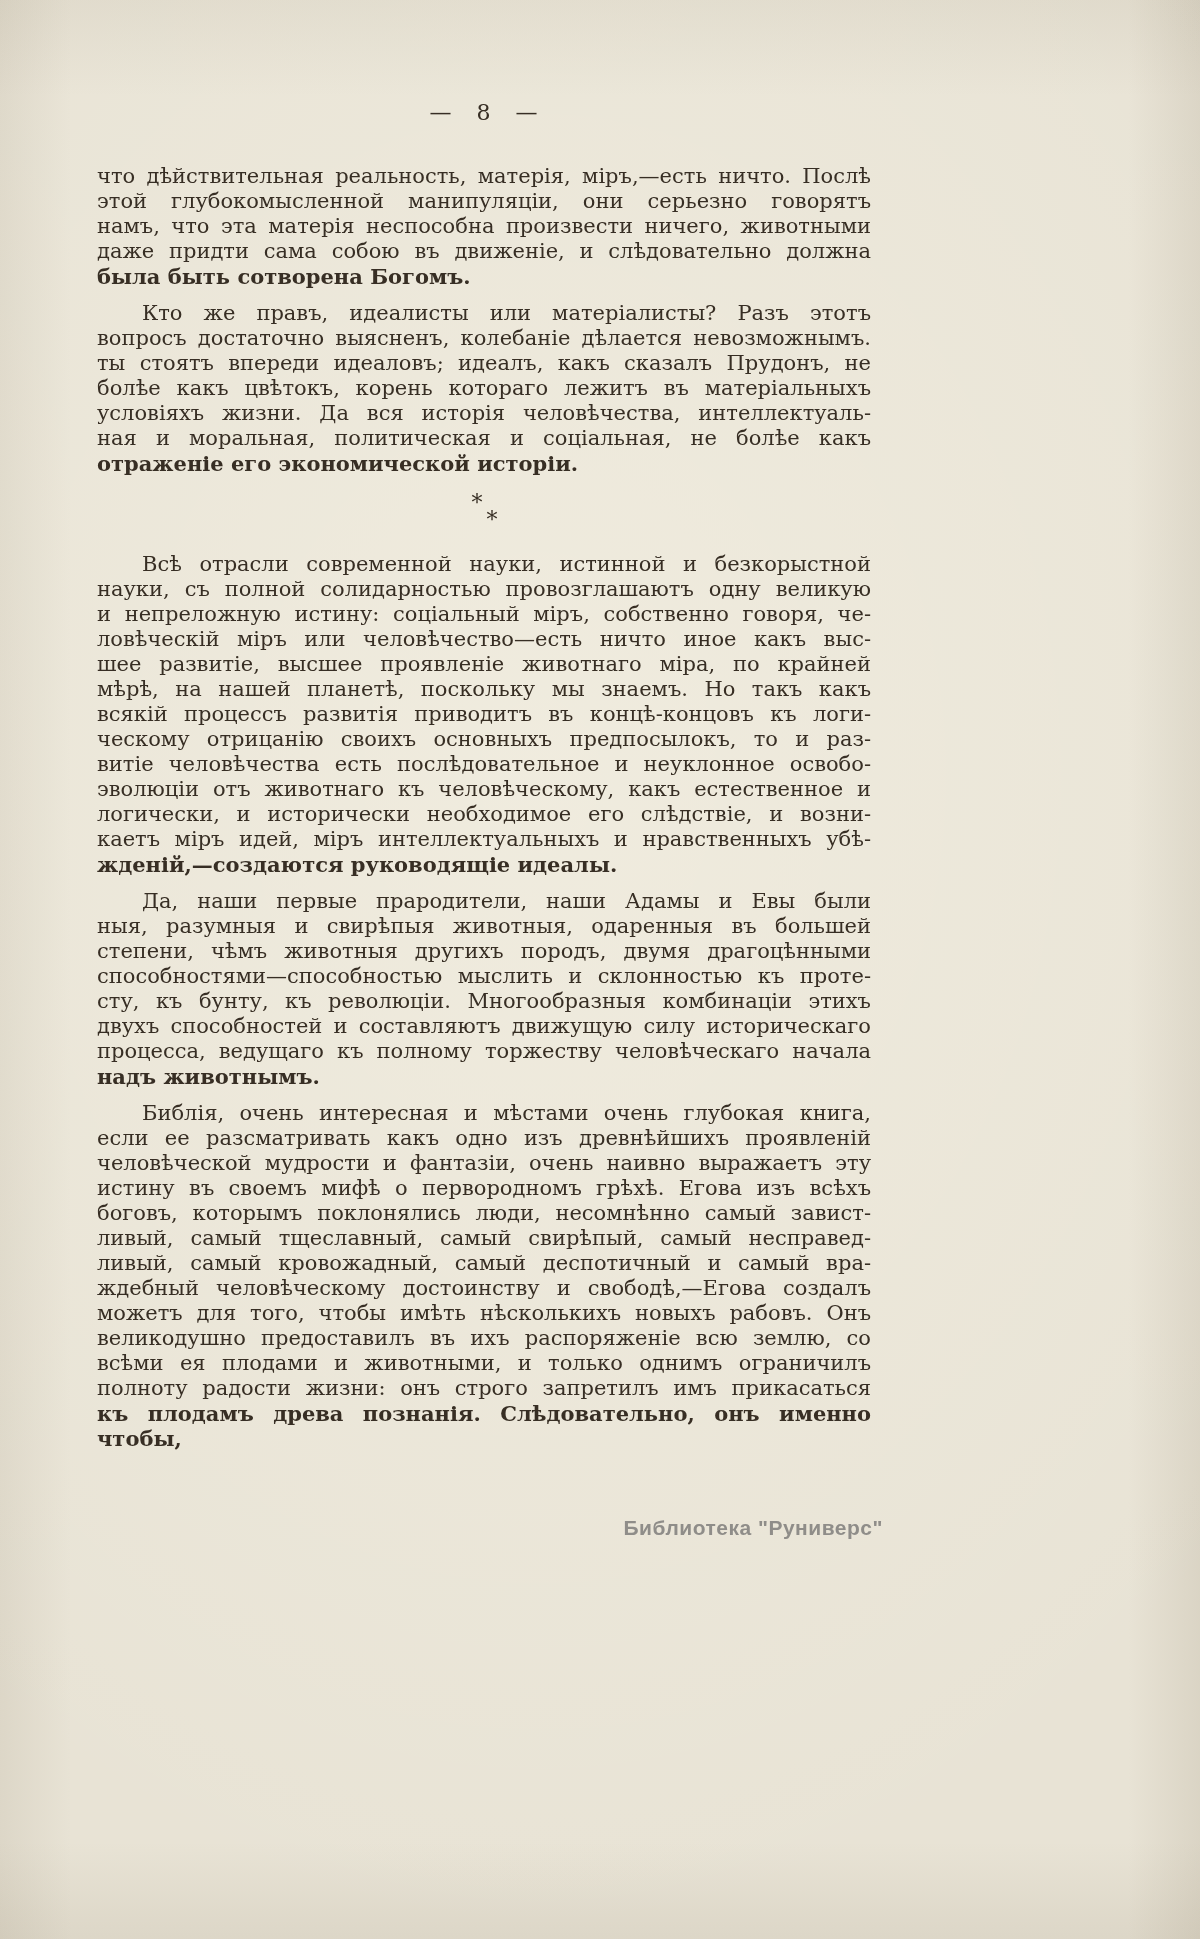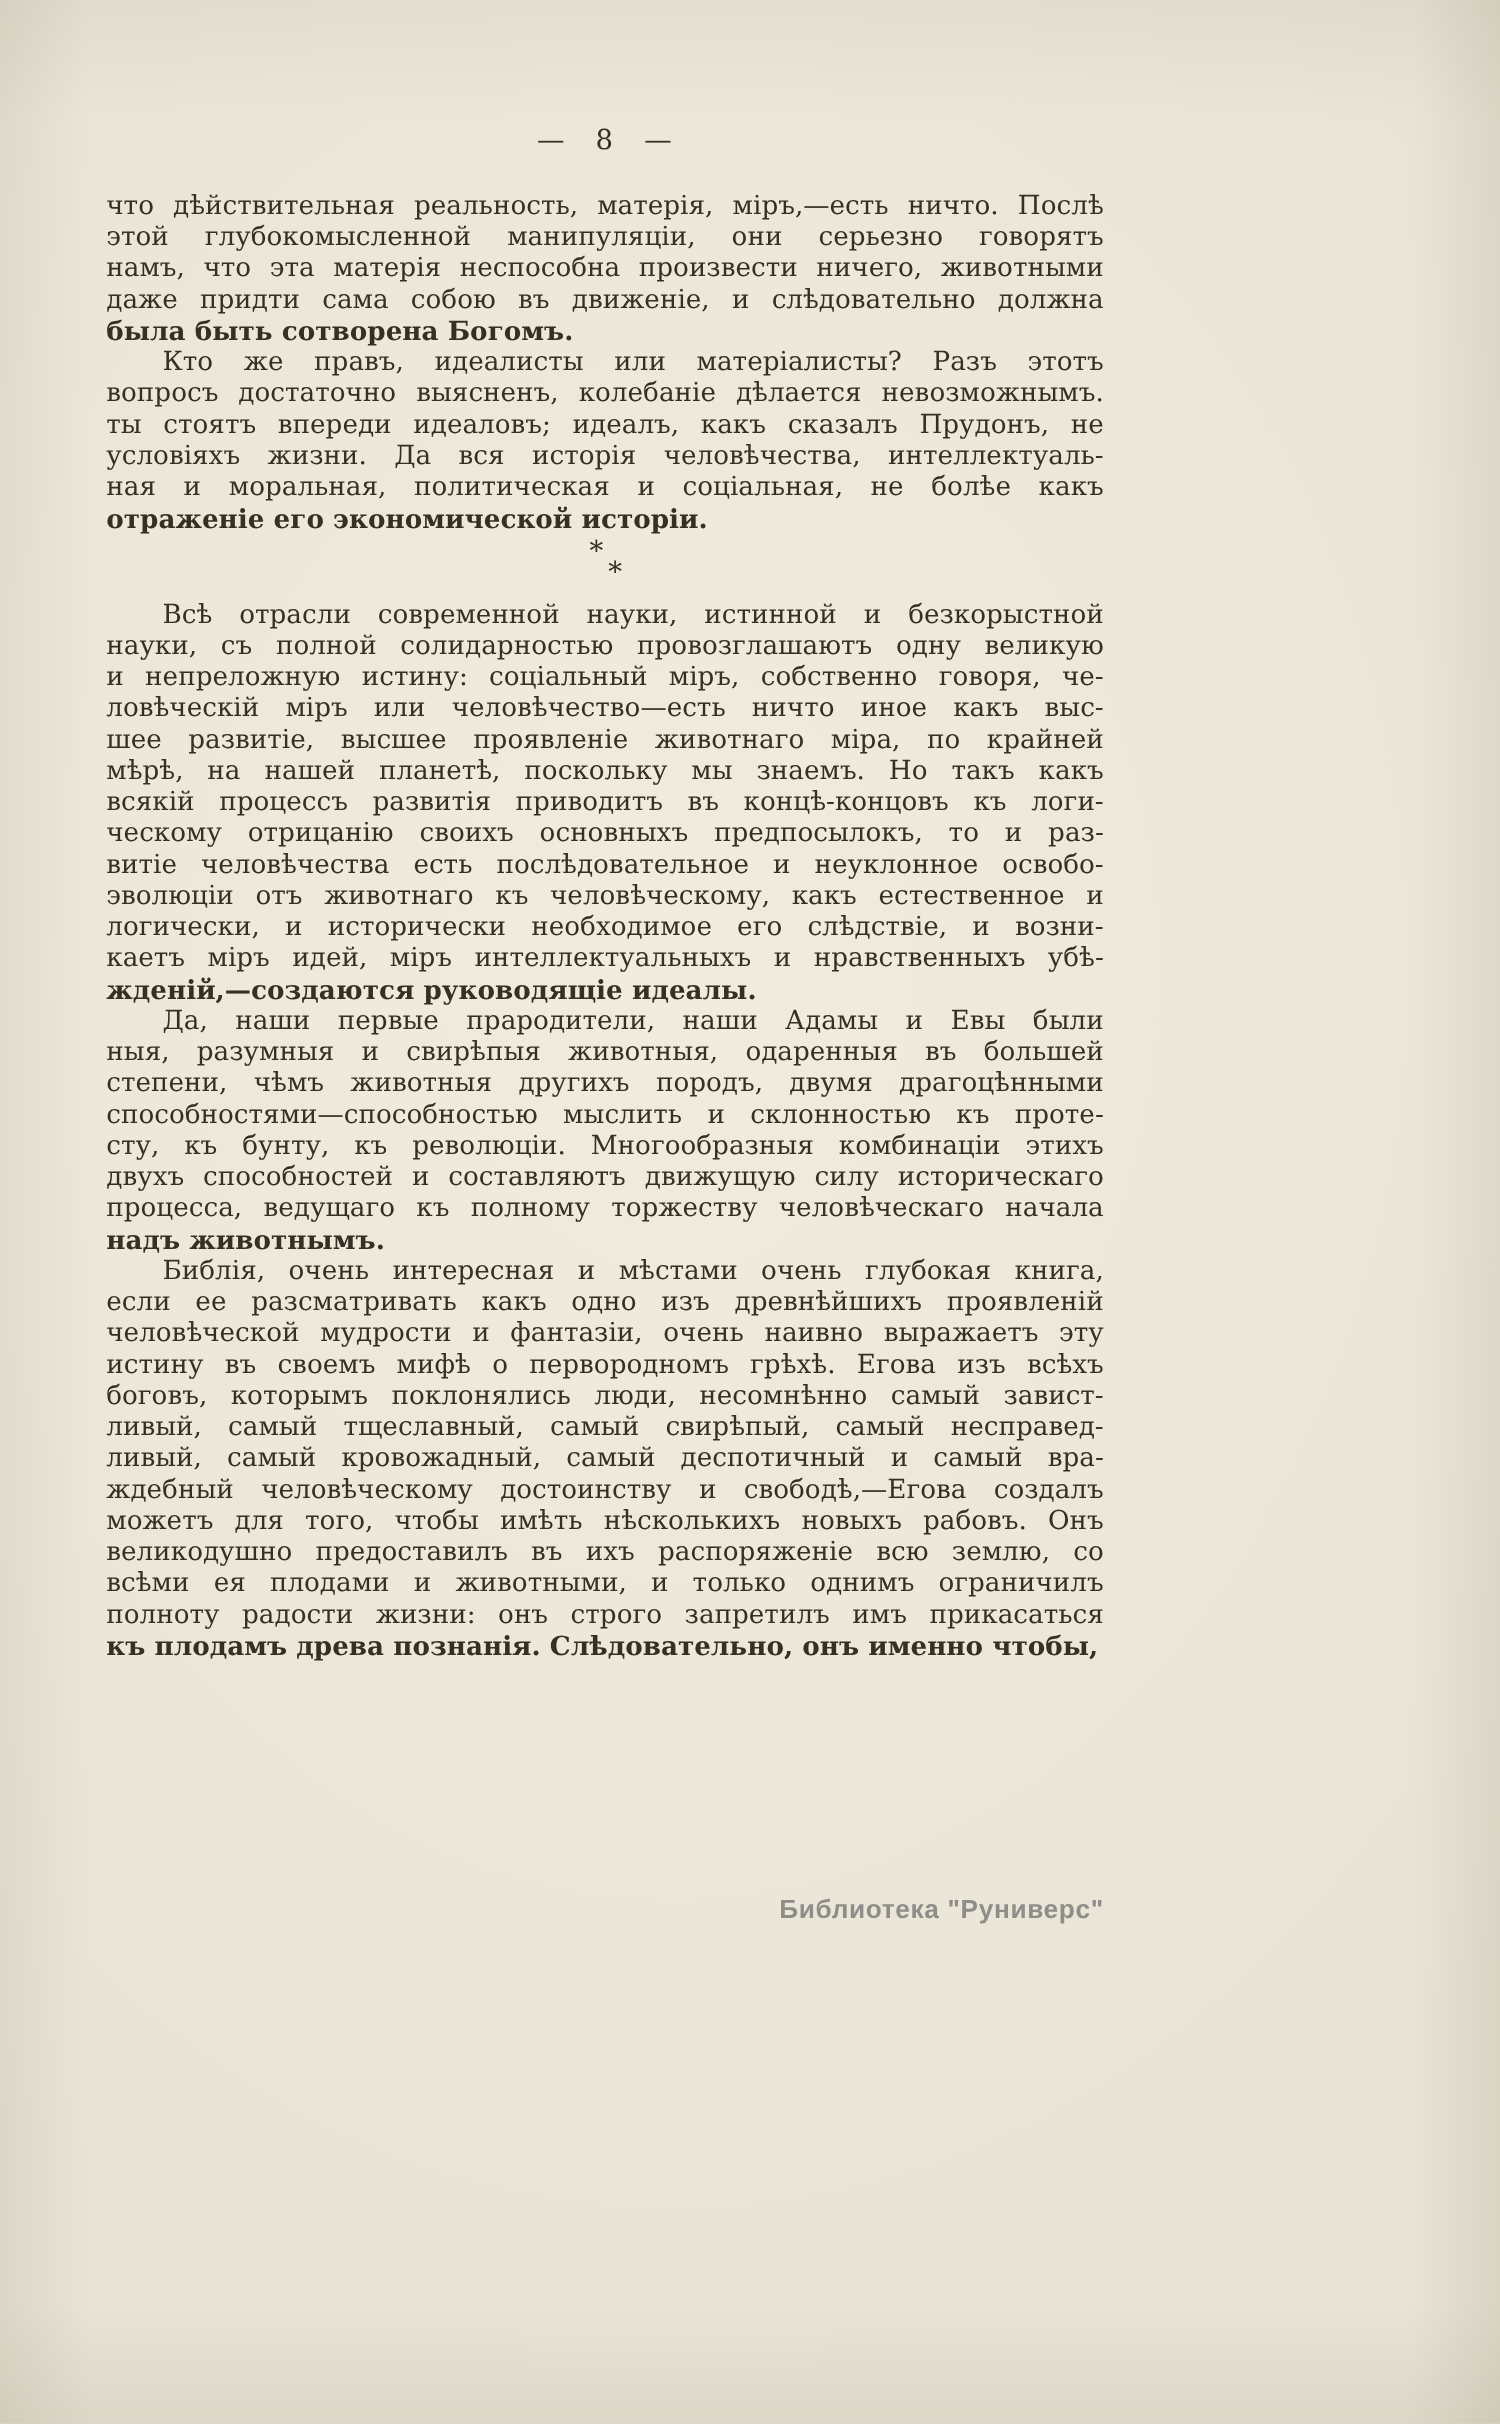--- a/index.html
+++ b/index.html
@@ -33,21 +33,21 @@
   }
   .text-block {
     position: absolute;
     top: 152px;
     left: 85px;
     width: 798px;
     color: #372e24;
     font-size: 21px;
     line-height: 25px;
   }
-  .paragraph { margin: 0; }
+  .paragraph { margin: 12px; }
   .line {
     text-align: justify;
     text-align-last: justify;
     white-space: normal;
   }
   .line.indent { text-indent: 45px; }
   .line.last { text-align-last: left; font-weight: bold; }
   .separator {
     height: 52px;
     padding-top: 6px;
@@ -86,20 +86,21 @@
       <div class="line">что дѣйствительная реальность, матерія, міръ,—есть ничто. Послѣ</div>
       <div class="line">этой глубокомысленной манипуляціи, они серьезно говорятъ</div>
       <div class="line">намъ, что эта матерія неспособна произвести ничего, животными</div>
       <div class="line">даже придти сама собою въ движеніе, и слѣдовательно должна</div>
       <div class="line last">была быть сотворена Богомъ.</div>
     </div>
     <div class="paragraph">
       <div class="line indent">Кто же правъ, идеалисты или матеріалисты? Разъ этотъ</div>
       <div class="line">вопросъ достаточно выясненъ, колебаніе дѣлается невозможнымъ.</div>
       <div class="line">ты стоятъ впереди идеаловъ; идеалъ, какъ сказалъ Прудонъ, не</div>
+      <div class="line">болѣе какъ цвѣтокъ, корень котораго лежитъ въ матеріальныхъ</div>
       <div class="line">условіяхъ жизни. Да вся исторія человѣчества, интеллектуаль-</div>
       <div class="line">ная и моральная, политическая и соціальная, не болѣе какъ</div>
       <div class="line last">отраженіе его экономической исторіи.</div>
     </div>
     <div class="separator">
       <div class="ast ast0">*</div>
       <div class="ast ast1">*</div>
     </div>
     <div class="paragraph">
       <div class="line indent">Всѣ отрасли современной науки, истинной и безкорыстной</div>

